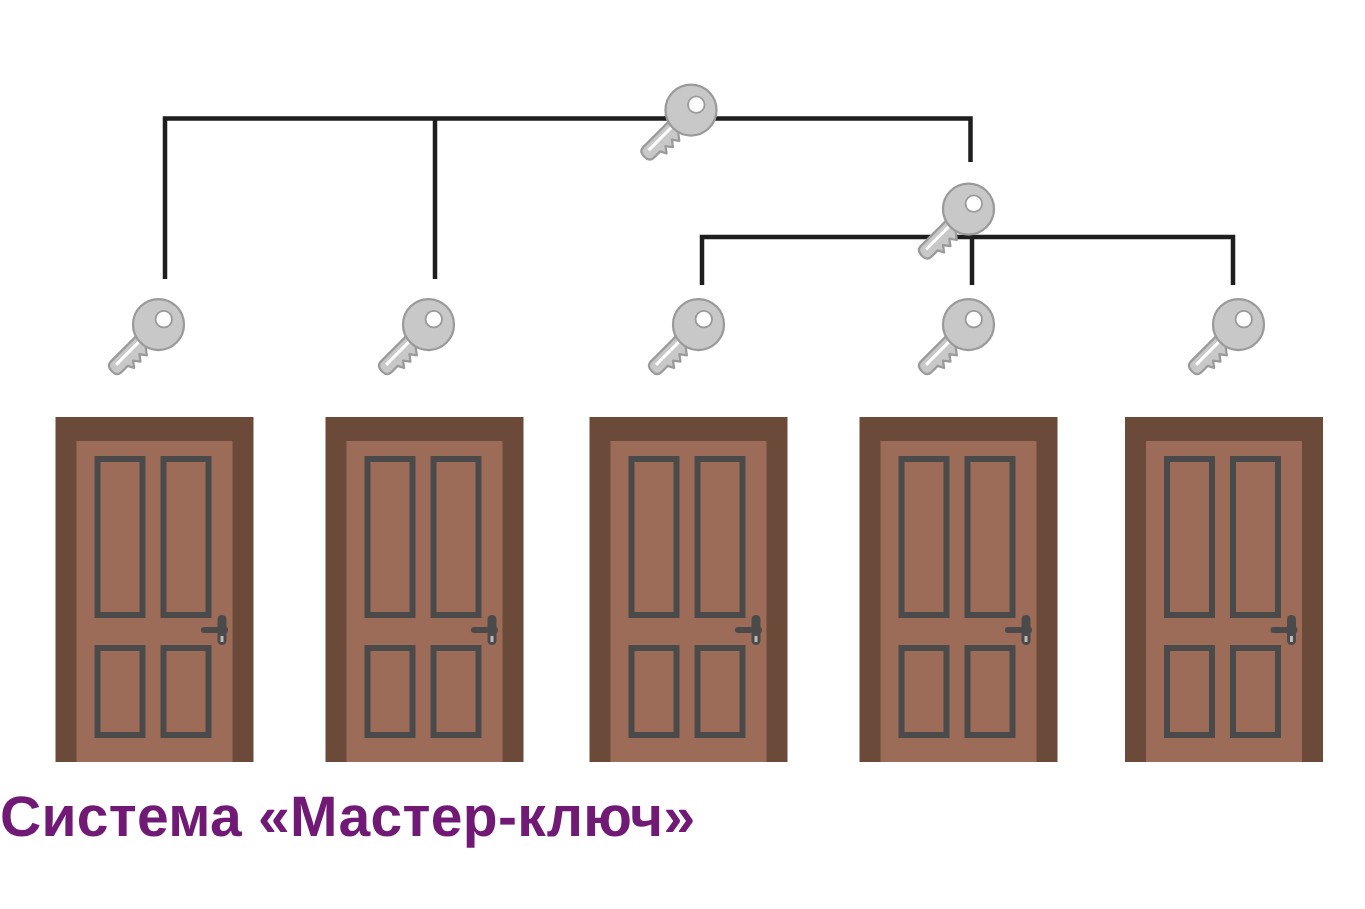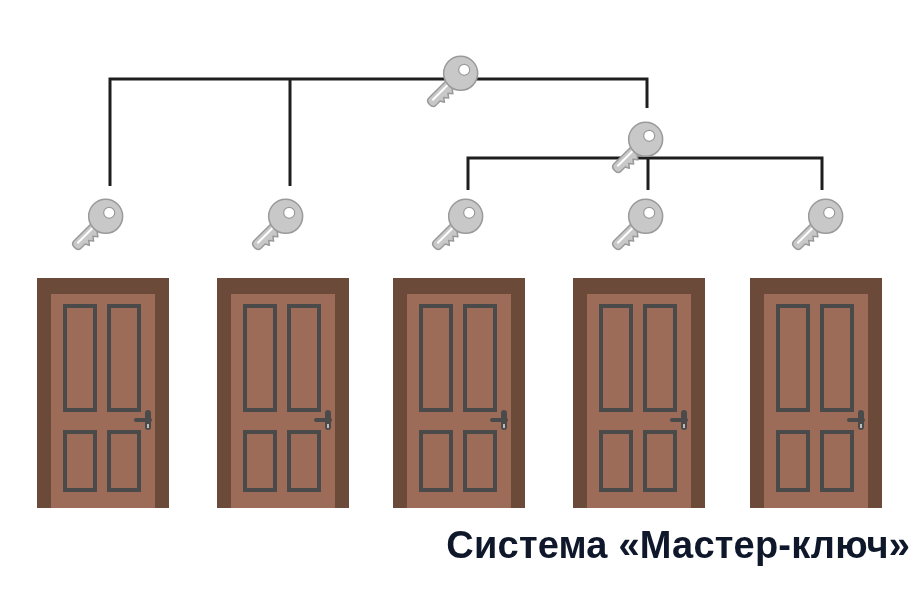--- a/index.html
+++ b/index.html
@@ -1,20 +1,20 @@
 <!DOCTYPE html>
 <html><head>
 <meta charset="utf-8">
 <style>
   html, body { margin: 0; padding: 0; background: #ffffff; }
   body { width: 910px; height: 606px; position: relative; overflow: hidden; font-family: "Liberation Sans", sans-serif; }
   #diagram { position: absolute; left: 0; top: 0; width: 910px; height: 606px; }
   .title {
-    position: absolute; left: 0; top: 524px; width: 910px; text-align: right;
-    font-family: "Liberation Sans", sans-serif; font-weight: bold; font-size: 38px; color: #0f172a;
+    position: absolute; left: 0; top: 524px; width: 910px; text-align: left;
+    font-family: "Liberation Sans", sans-serif; font-weight: bold; font-size: 38px; color: #701a75;
     letter-spacing: 0.2px;
   }
 </style>
 </head>
 <body>
 
 <svg id="diagram" width="910" height="606" viewBox="0 0 910 606" xmlns="http://www.w3.org/2000/svg">
   <defs>
     <g id="key">
 

